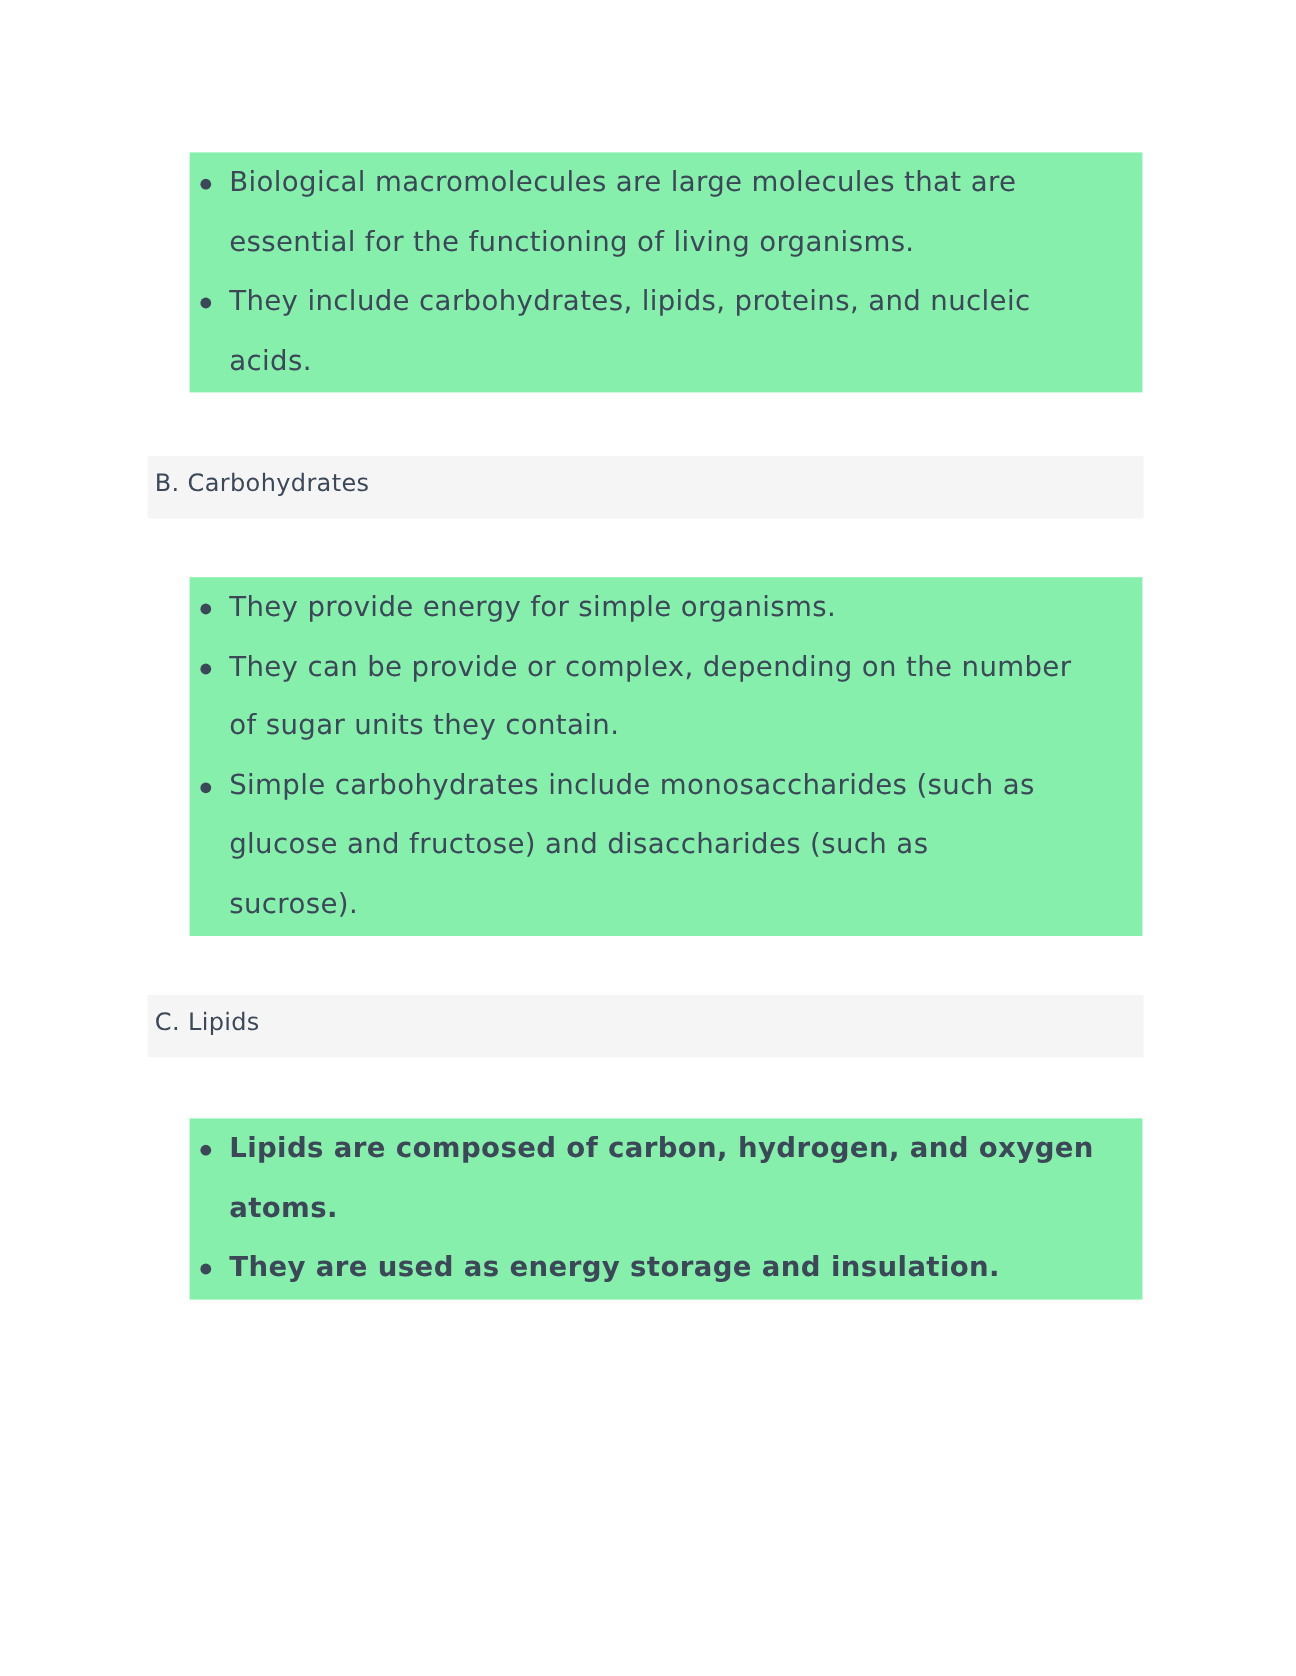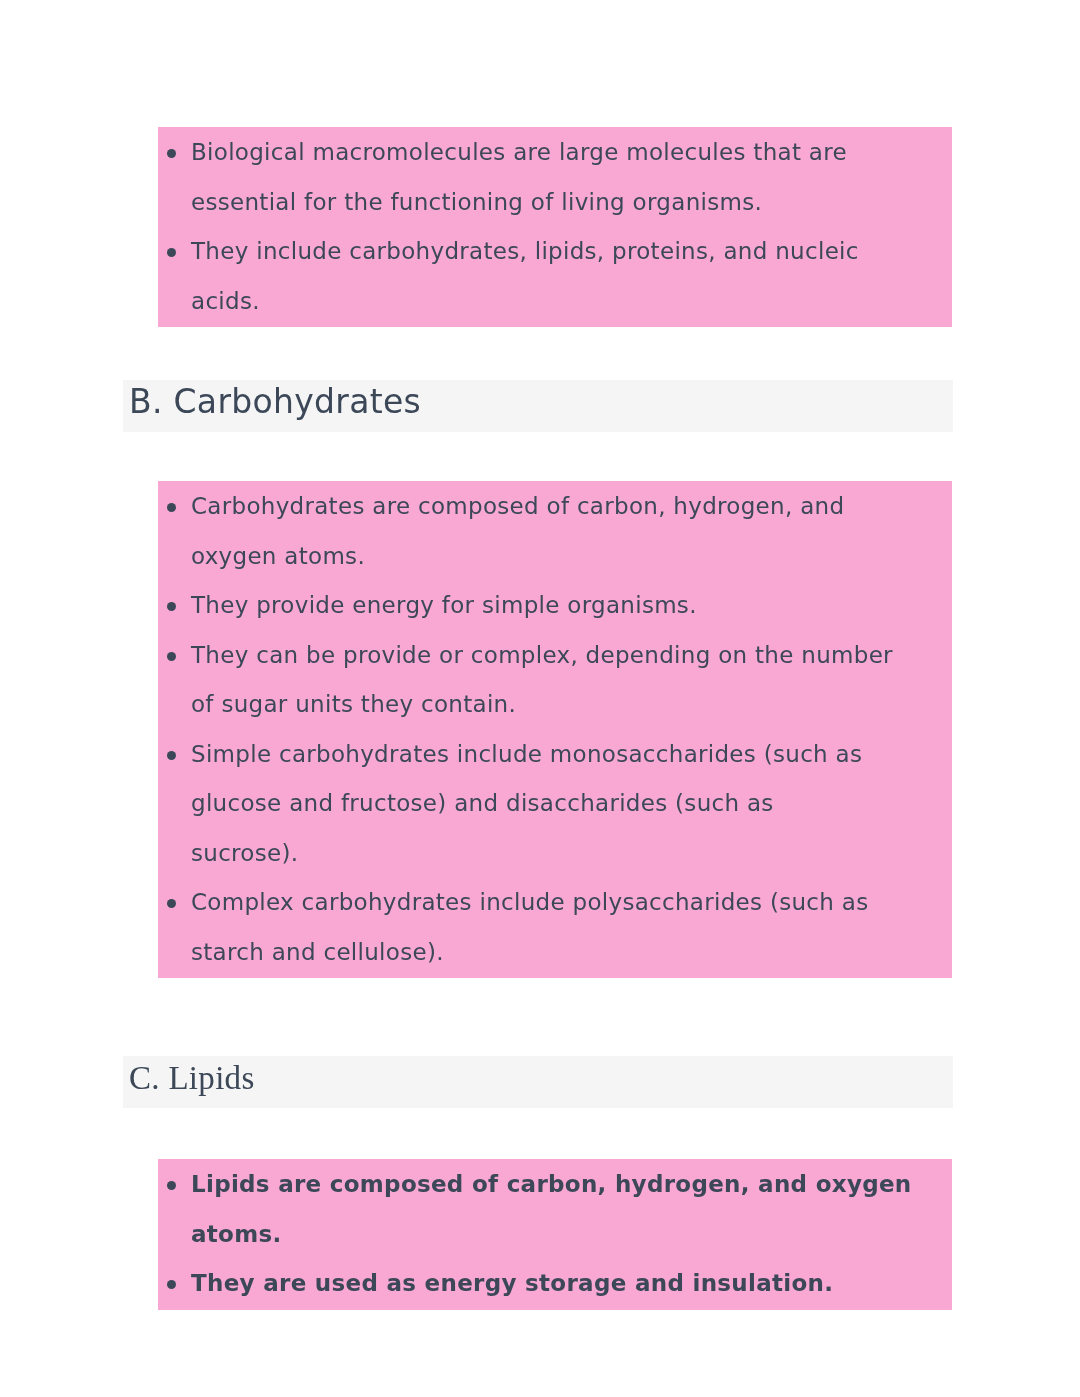--- a/index.html
+++ b/index.html
@@ -15,21 +15,21 @@
     color: #3c4858;
     overflow: hidden;
   }
   .page {
     position: relative;
     width: 1080px;
     height: 1397px;
     background: #ffffff;
   }
   .bullet-block {
-    background: #f9a8d4;
+    background: #86efac;
     margin-left: 158px;
     width: 794px;
     box-sizing: border-box;
     padding: 1px 10px 1px 0;
   }
   .bullet-item {
     position: relative;
     padding-left: 33px;
     font-size: 23px;
     line-height: 49.5px;
@@ -46,28 +46,28 @@
   }
   .bullet-text {
     white-space: pre-line;
   }
   .header-block {
     background: #f5f5f6;
     margin-left: 123px;
     width: 830px;
     box-sizing: border-box;
     padding: 9px 10px 17px 6px;
-    font-size: 33px;
+    font-size: 20px;
     line-height: 26px;
     letter-spacing: 0.3px;
   }
   .block-intro   { margin-top: 127px; }
   .header-carbs  { margin-top: 53px; }
   .block-carbs   { margin-top: 49px; }
-  .header-lipids { margin-top: 78px; font-family: Liberation Serif, serif; }
+  .header-lipids { margin-top: 49px; }
   .block-lipids  { margin-top: 51px; font-weight: bold; }
 </style>
 </head>
 <body>
 
 <div class="page">
 
   <div class="bullet-block block-intro">
     <div class="bullet-item">
       <span class="bullet-dot"></span>
@@ -81,42 +81,32 @@
     </div>
   </div>
 
   <div class="header-block header-carbs">
     <span>B. Carbohydrates</span>
   </div>
 
   <div class="bullet-block block-carbs">
     <div class="bullet-item">
       <span class="bullet-dot"></span>
-      <span class="bullet-text">Carbohydrates are composed of carbon, hydrogen, and
-oxygen atoms.</span>
-    </div>
-    <div class="bullet-item">
-      <span class="bullet-dot"></span>
       <span class="bullet-text">They provide energy for simple organisms.</span>
     </div>
     <div class="bullet-item">
       <span class="bullet-dot"></span>
       <span class="bullet-text">They can be provide or complex, depending on the number
 of sugar units they contain.</span>
     </div>
     <div class="bullet-item">
       <span class="bullet-dot"></span>
       <span class="bullet-text">Simple carbohydrates include monosaccharides (such as
 glucose and fructose) and disaccharides (such as
 sucrose).</span>
-    </div>
-    <div class="bullet-item">
-      <span class="bullet-dot"></span>
-      <span class="bullet-text">Complex carbohydrates include polysaccharides (such as
-starch and cellulose).</span>
     </div>
   </div>
 
   <div class="header-block header-lipids">
     <span>C. Lipids</span>
   </div>
 
   <div class="bullet-block block-lipids">
     <div class="bullet-item">
       <span class="bullet-dot"></span>

